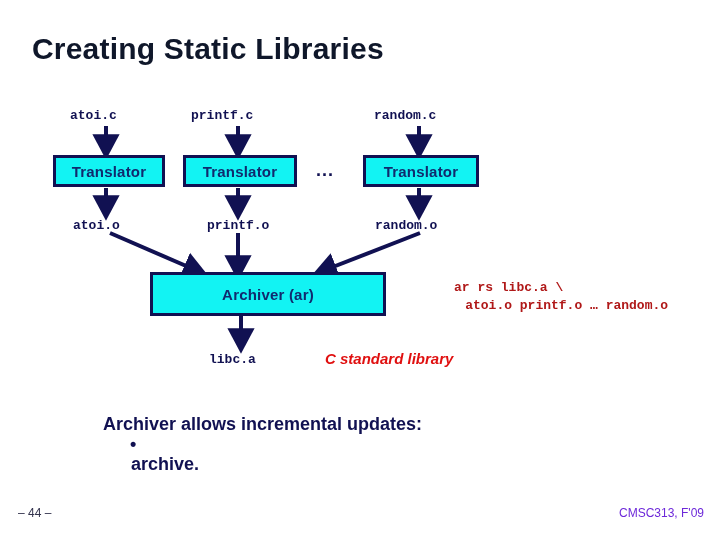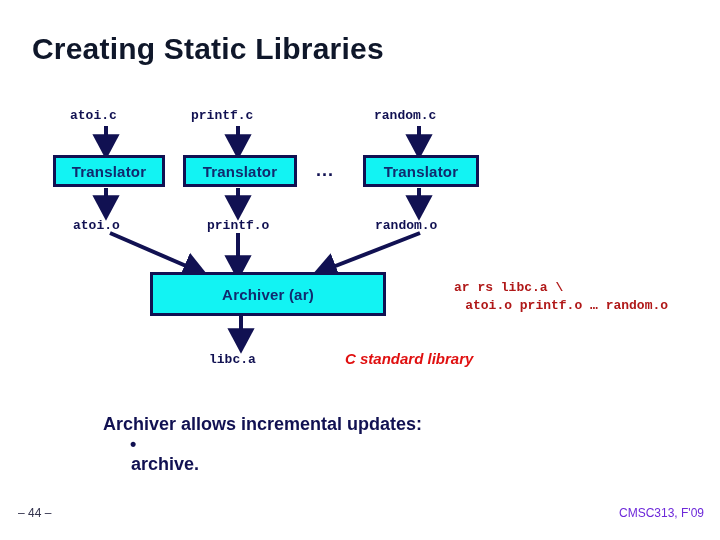--- a/index.html
+++ b/index.html
@@ -48,21 +48,20 @@
     line-height: 18px;
   }
   .red-italic {
     position: absolute;
     font-family: "Liberation Sans", sans-serif;
     font-size: 15px;
     font-weight: bold;
     font-style: italic;
     color: #e01010;
     white-space: nowrap;
-    margin-left: 20px;
   }
   .body-text {
     position: absolute;
     font-family: "Liberation Sans", sans-serif;
     font-size: 18px;
     font-weight: bold;
     color: #111152;
     white-space: nowrap;
   }
   .ellipsis-mark {

